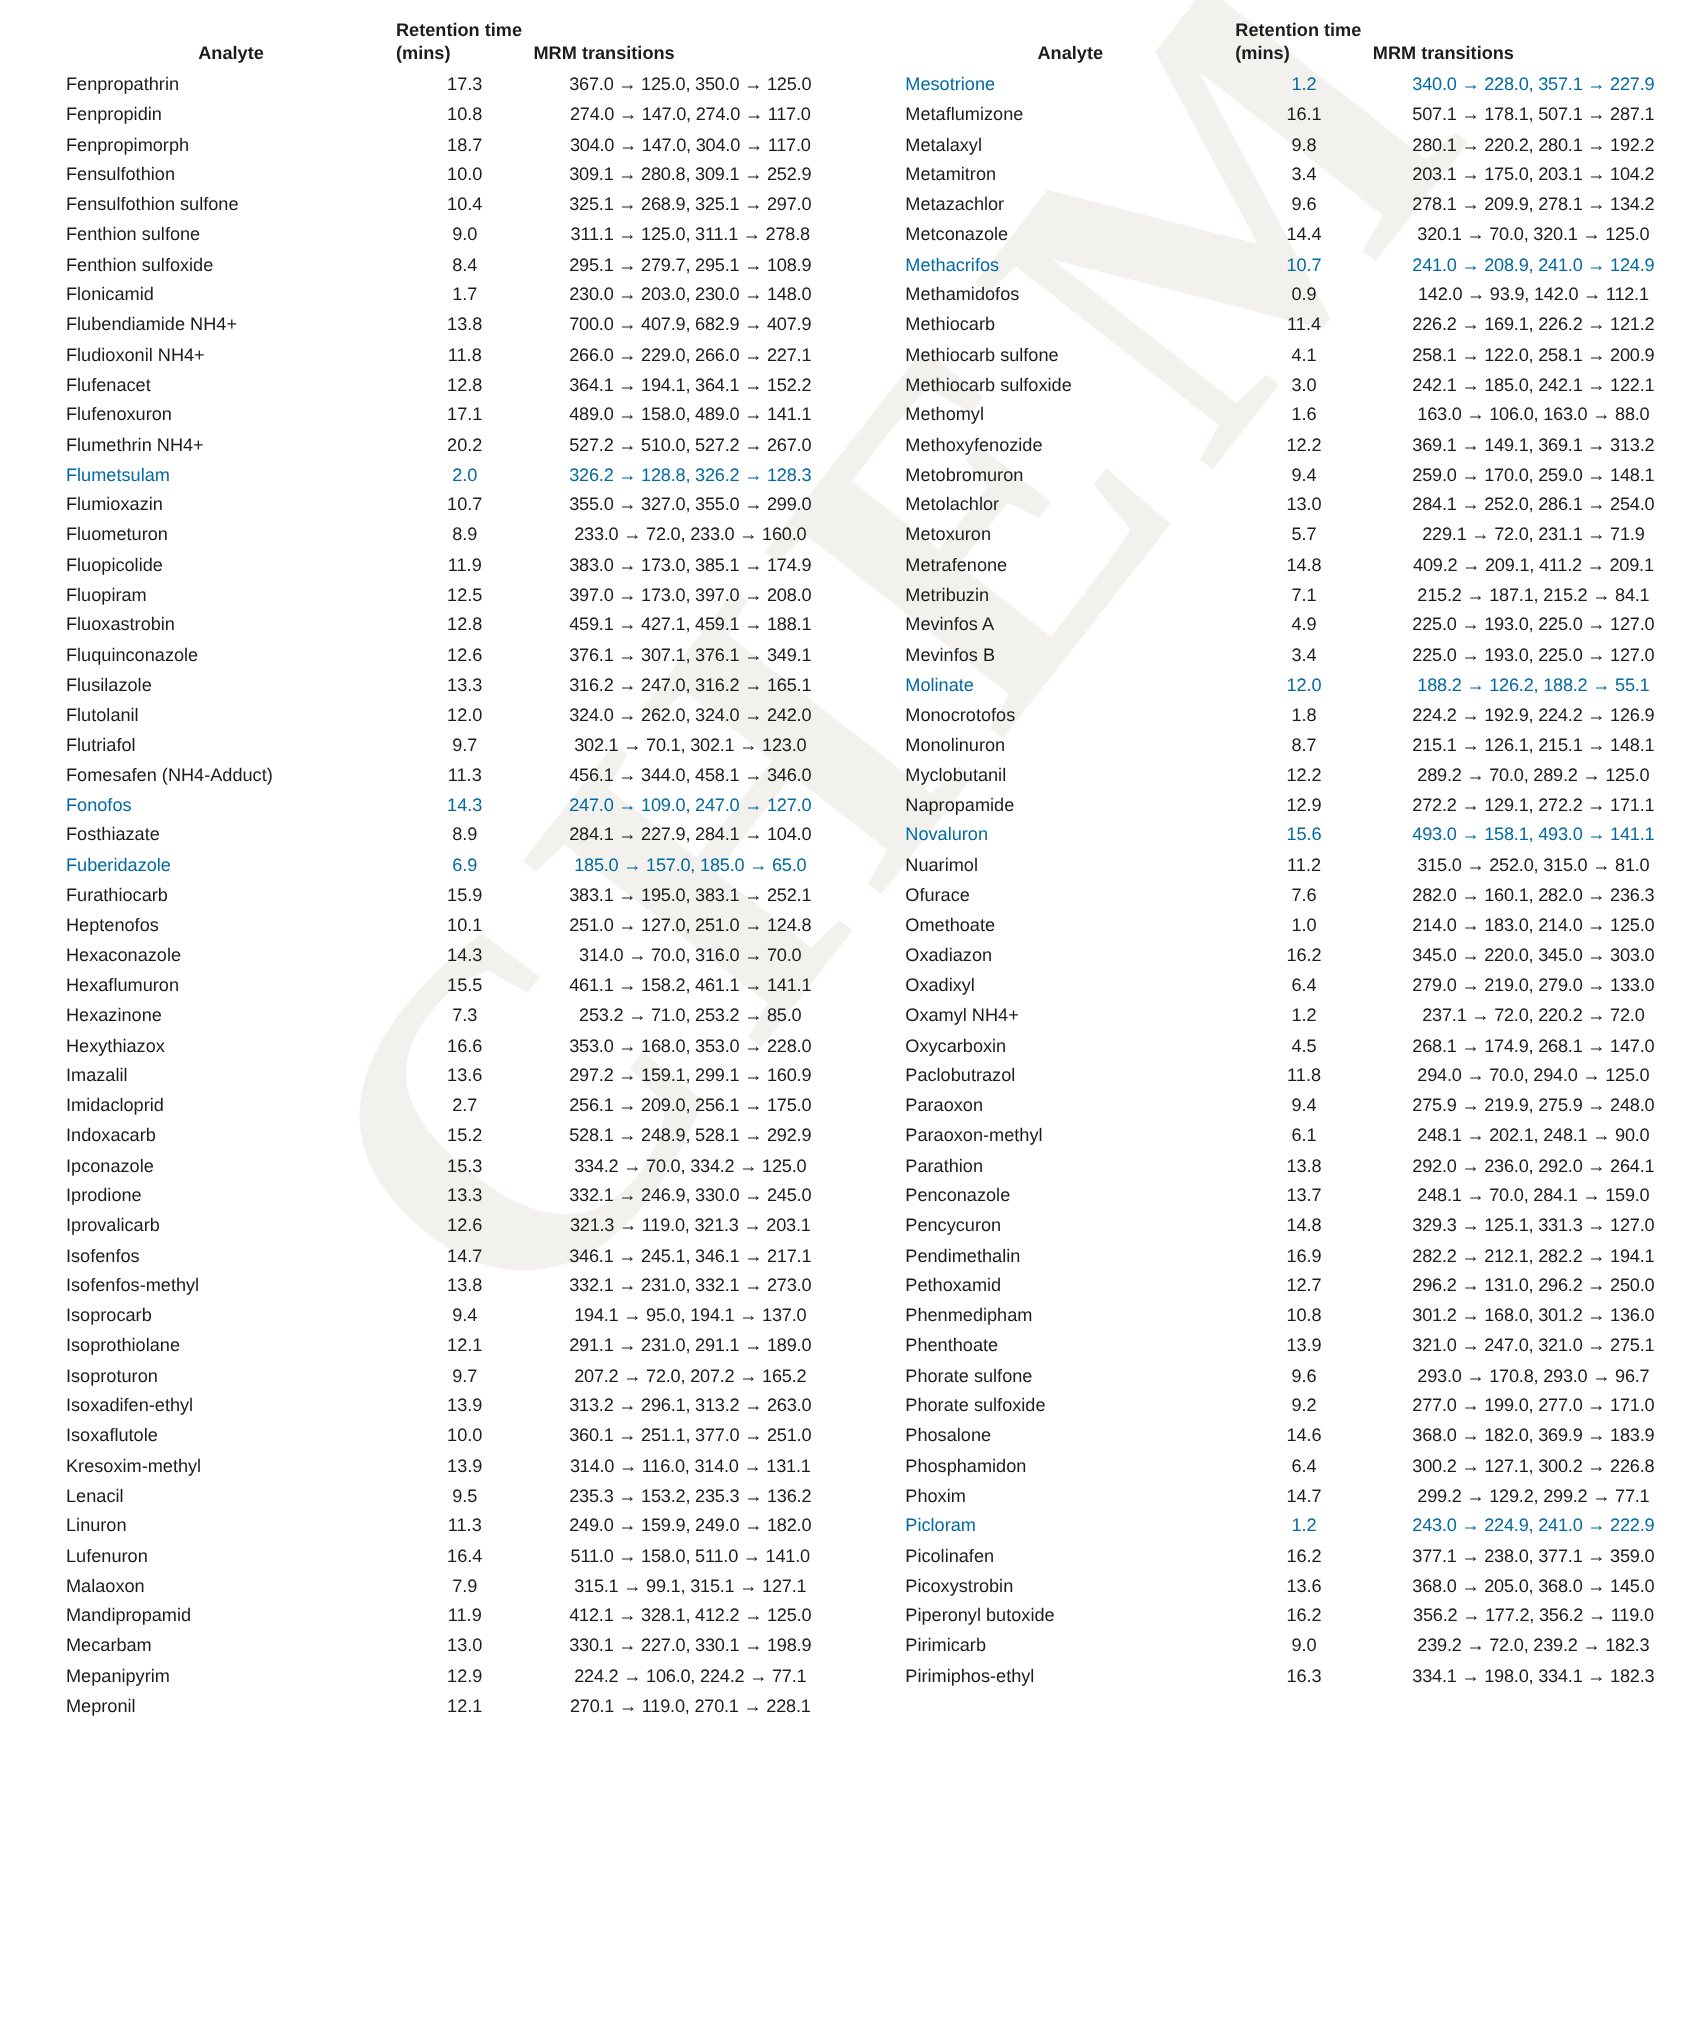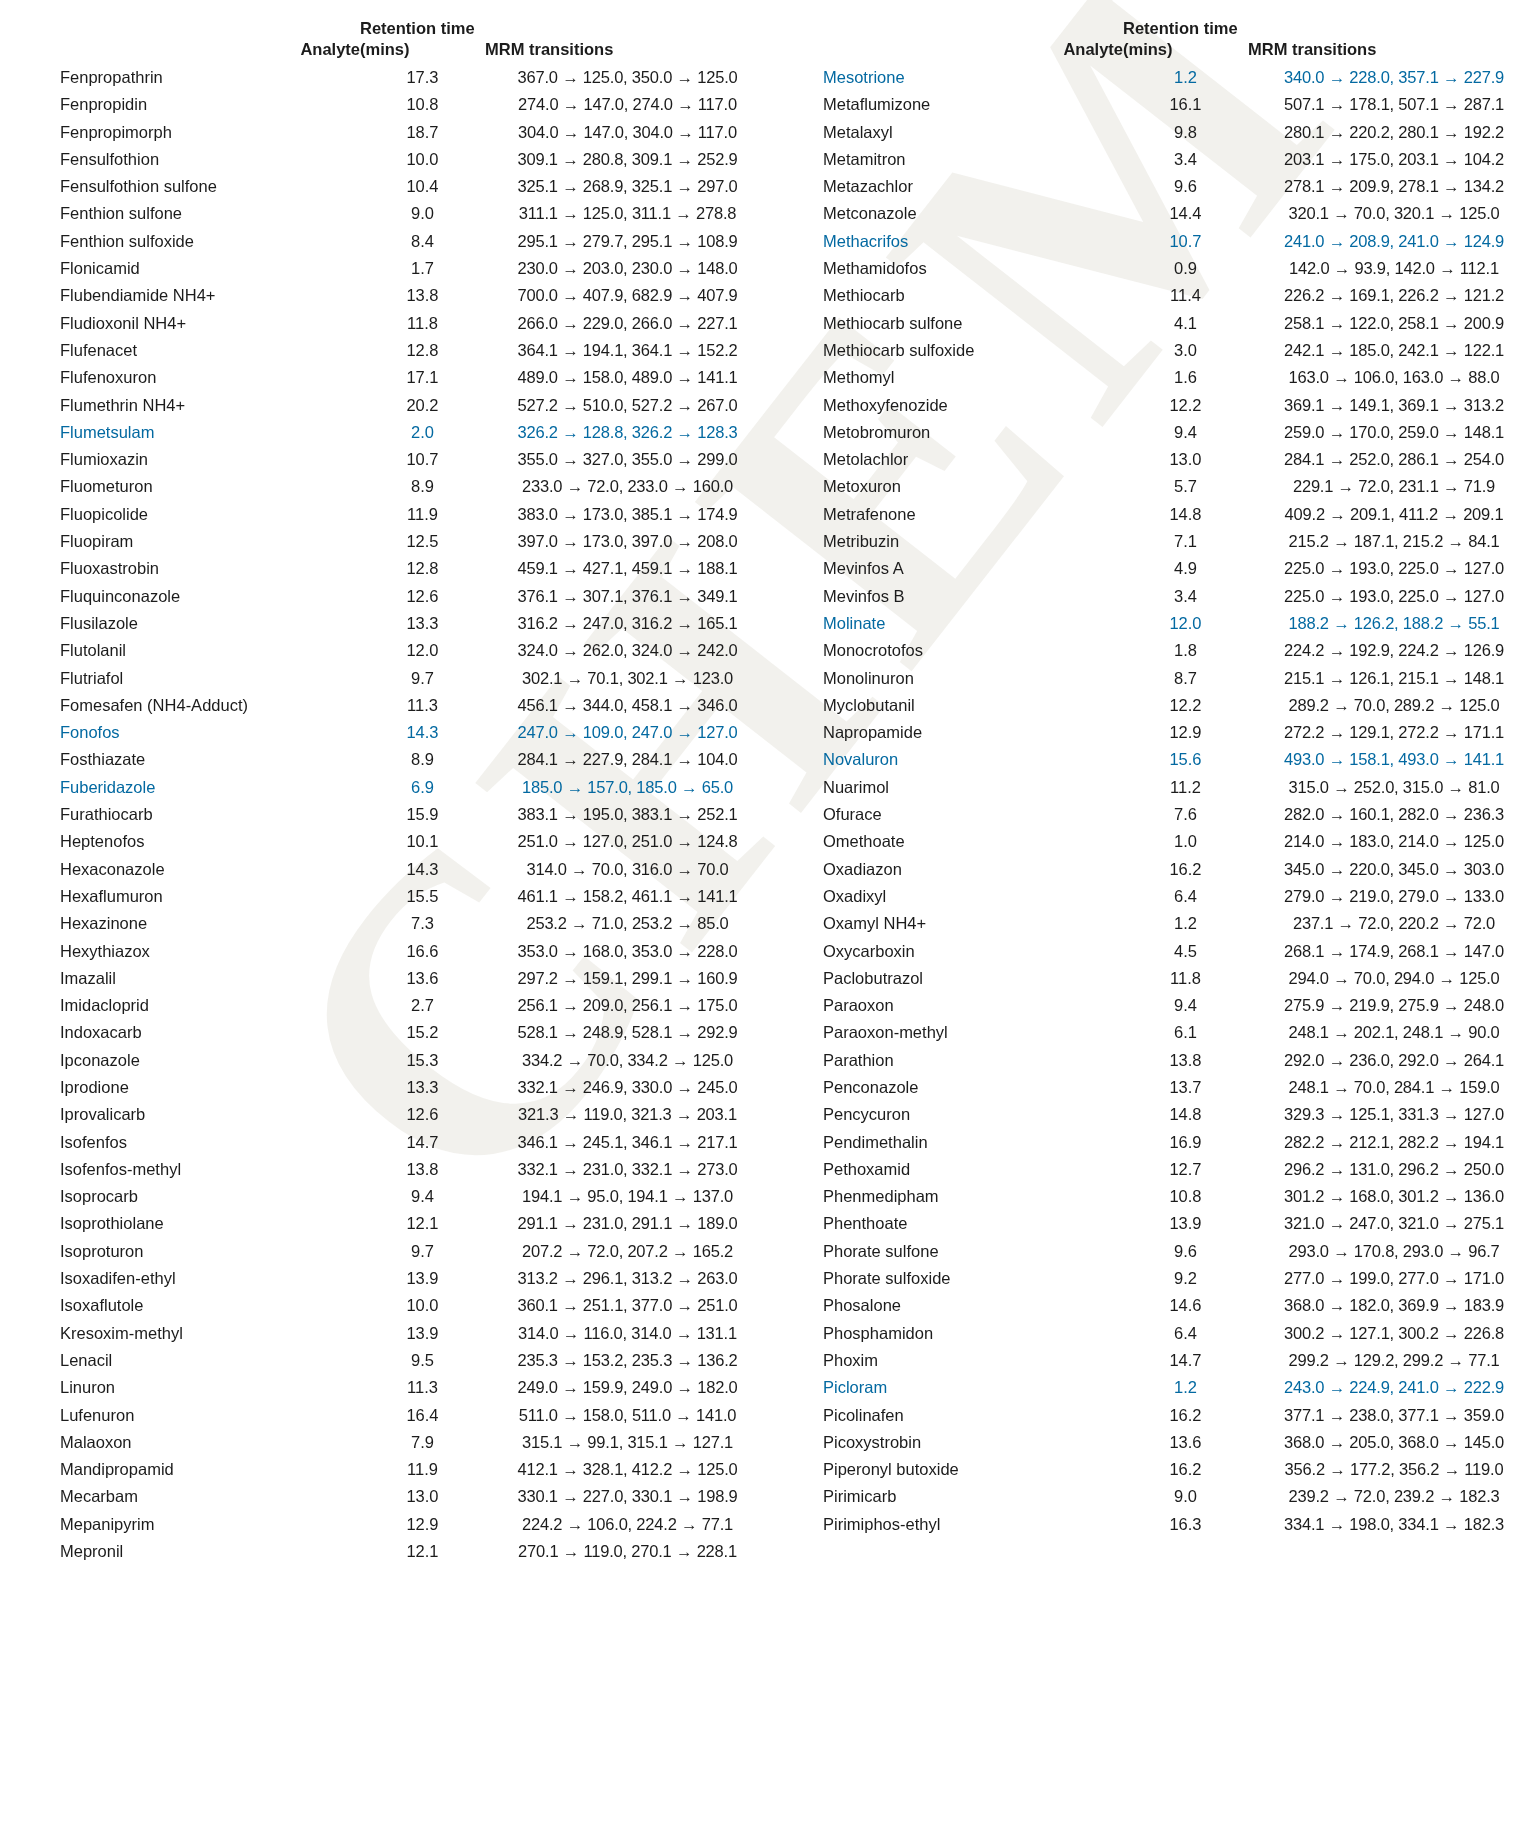--- a/index.html
+++ b/index.html
@@ -50,21 +50,21 @@
     grid-template-columns: 300px 125px 1fr;
     align-items: end;
   }
   .hdr-row {
     font-weight: bold;
     font-size: 16.5px;
     line-height: 21px;
     height: 46px;
     margin-bottom: 4px;
   }
-  .hdr-analyte { text-align: right; }
+  .hdr-analyte { text-align: center; }
   .hdr-rt      { }
   .hdr-mrm     { text-align: left; }
   .rows { }
   .row {
     height: 27.3px;
     font-size: 16.5px;
     line-height: 27.3px;
     align-items: center;
     white-space: nowrap;
   }

